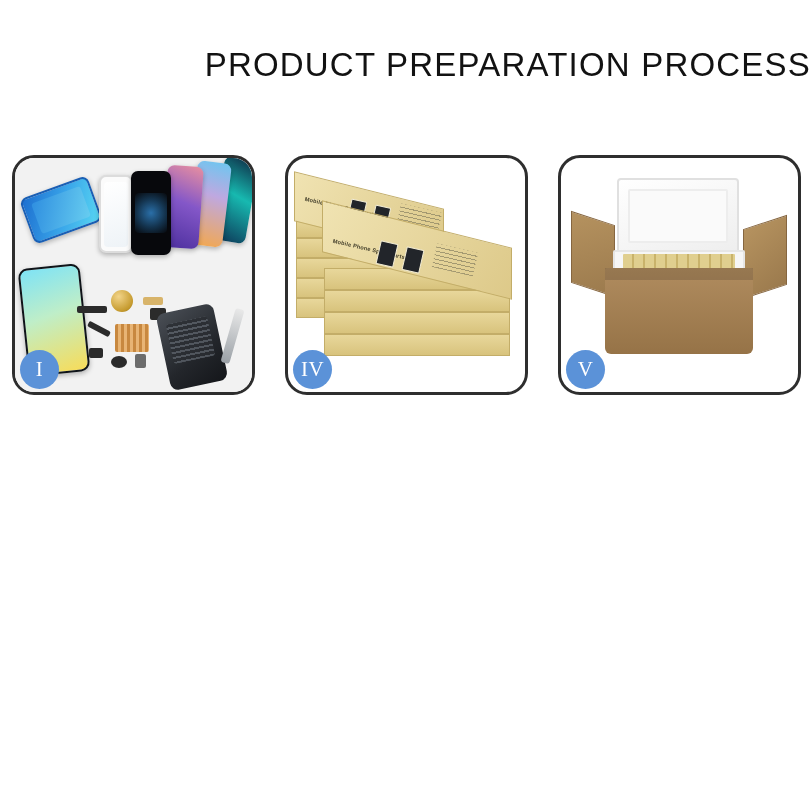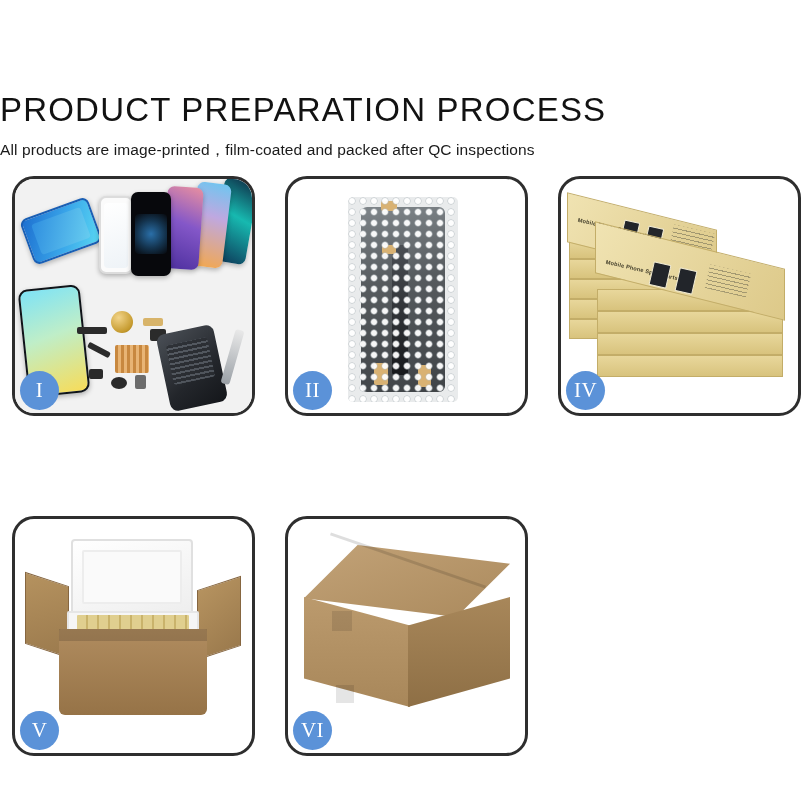--- a/index.html
+++ b/index.html
@@ -5,21 +5,21 @@
   * { box-sizing: border-box; margin: 0; padding: 0; }
   html, body {
     width: 811px; height: 811px;
     background: #ffffff;
     font-family: "Liberation Sans", sans-serif;
     overflow: hidden;
   }
   .page { position: relative; width: 811px; height: 811px; background: #fff; }
 
   
-  .header { text-align: left; padding-top: 72px; margin-top: 21px; }
+  .header { text-align: right; padding-top: 48px; }
   .title {
     font-size: 33px; font-weight: 500; letter-spacing: 1.2px;
     color: #121212; line-height: 1;
   }
   .subtitle {
     margin-top: 14px; font-size: 15.5px; color: #1a1a1a;
     letter-spacing: .1px;
   }
 
   
@@ -278,21 +278,20 @@
     position: absolute; background: rgba(0,0,0,.10);
   }
 </style>
 </head>
 <body>
 
 <div class="page">
 
   <div class="header">
     <div class="title">PRODUCT PREPARATION PROCESS</div>
-    <div class="subtitle">All products are image-printed，film-coated and packed after QC inspections</div>
   </div>
 
   <div class="grid">
 
     <div class="card gray">
       <div class="card-inner">
         <div class="scene">
           <div class="phone p-blue"></div>
           <div class="phone p-teal"></div>
           <div class="phone p-orange"></div>
@@ -309,36 +308,20 @@
           <div class="chip" style="left:120px;top:196px;width:11px;height:14px;background:#6c6c6c;"></div>
           <div class="chip" style="left:135px;top:150px;width:16px;height:12px;"></div>
           <div class="chip" style="left:128px;top:139px;width:20px;height:8px;background:#d8b46a;"></div>
           <div class="backplate"></div>
           <div class="tweezer"></div>
         </div>
       </div>
       <div class="badge">I</div>
     </div>
 
-    <div class="card">
-      <div class="card-inner">
-        <div class="scene">
-          <div class="bubblepack">
-            <div class="screen-in"></div>
-            <div class="flex-strip"></div>
-            <div class="tape" style="left:33px;top:4px;width:16px;height:10px;"></div>
-            <div class="tape" style="left:34px;top:48px;width:14px;height:9px;"></div>
-            <div class="tape" style="left:26px;top:166px;width:14px;height:22px;"></div>
-            <div class="tape" style="left:70px;top:168px;width:13px;height:22px;"></div>
-            <div class="bubbles"></div>
-          </div>
-        </div>
-      </div>
-      <div class="badge">II</div>
-    </div>
 
 
     <div class="card">
       <div class="card-inner">
         <div class="scene">
           <div class="stack">
 
             <div class="kbox" style="left:2px;top:46px;width:118px;height:20px;"></div>
             <div class="kbox" style="left:2px;top:66px;width:118px;height:20px;"></div>
             <div class="kbox" style="left:2px;top:86px;width:118px;height:20px;"></div>
@@ -374,28 +357,15 @@
           <div class="flap flap-r"></div>
           <div class="foam-lid"></div>
           <div class="foam-wall"></div>
           <div class="inner-boxes"></div>
           <div class="carton-body"></div>
         </div>
       </div>
       <div class="badge">V</div>
     </div>
 
-    <div class="card">
-      <div class="card-inner">
-        <div class="scene">
-          <div class="c6-top"></div>
-          <div class="c6-front"></div>
-          <div class="c6-side"></div>
-          <div class="c6-seam"></div>
-          <div class="c6-tape" style="left:44px;top:92px;width:20px;height:20px;"></div>
-          <div class="c6-tape" style="left:48px;top:166px;width:18px;height:18px;"></div>
-        </div>
-      </div>
-      <div class="badge">VI</div>
-    </div>
 
   </div>
 </div>
 
 </body></html>

